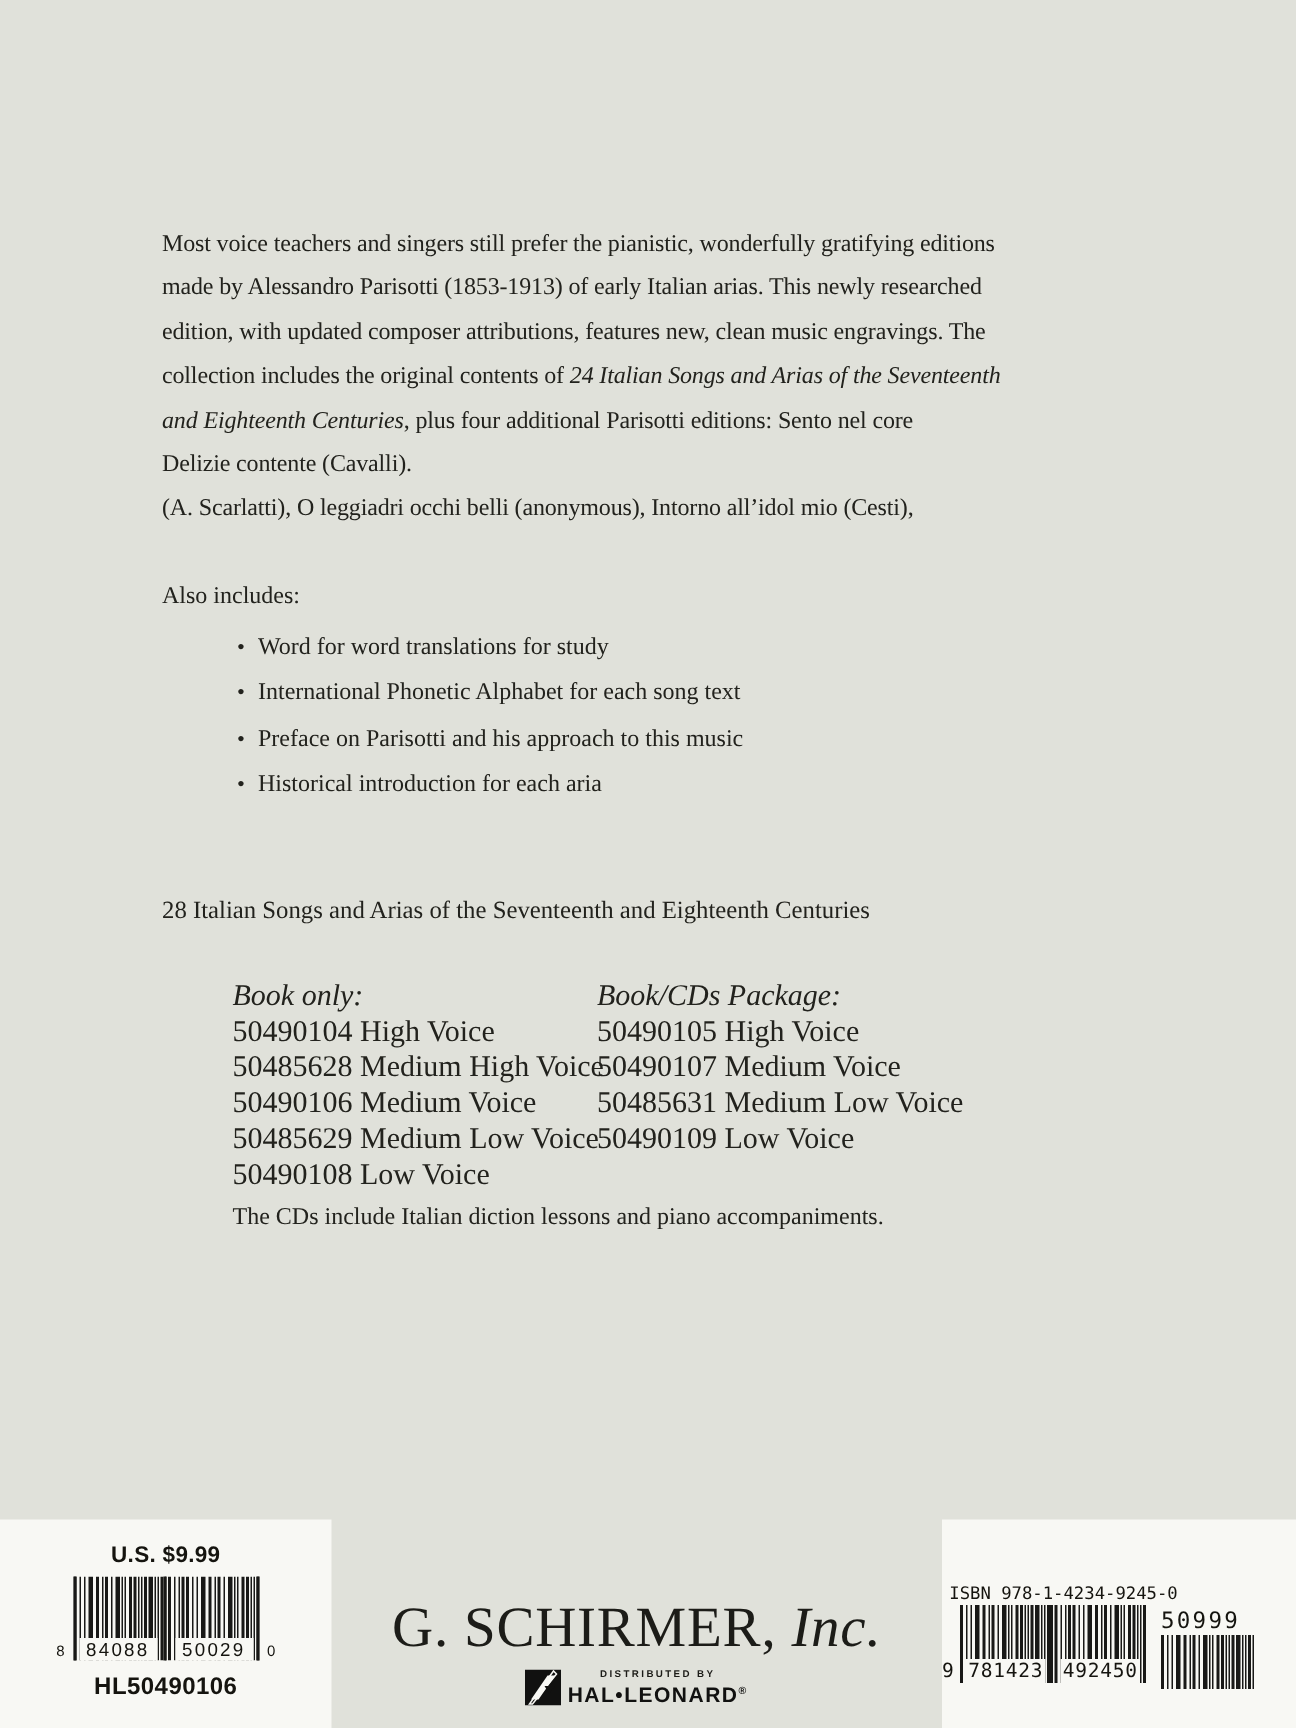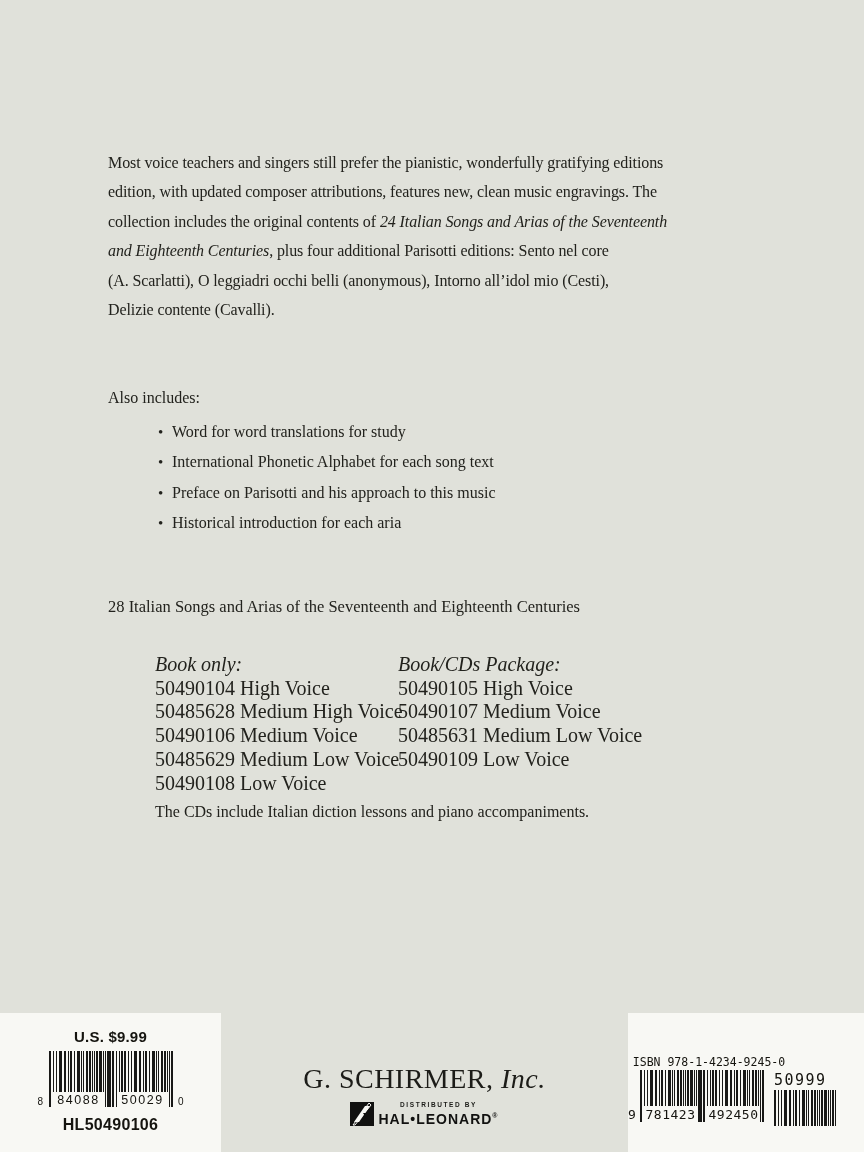--- a/index.html
+++ b/index.html
@@ -51,41 +51,42 @@
   .isbn-label { position:absolute; left:2px; top:42px; width:158px; text-align:center;
                 font-size:11.5px; white-space:nowrap; color:#15140f; }
   .ean { position:absolute; left:12px; top:57px; width:124px; height:52px; }
   .ean .numbox { font-family:"DejaVu Sans Mono", monospace; font-size:13px; letter-spacing:0.5px; height:16px; }
   .ean .edge-digit { font-family:"DejaVu Sans Mono", monospace; font-size:13px; }
   .supp { position:absolute; left:146px; top:58px; width:62px; }
   .supp-num { font-size:15px; letter-spacing:1.5px; color:#15140f; }
   .supp-bars { position:relative; height:36px; margin-top:1px; }
   
   .publisher { position:absolute; left:221px; top:1063px; width:407px; text-align:center; color:#1c1c18; }
-  .schirmer { font-size:28px; letter-spacing:0.5px; white-space:nowrap; }
+  .schirmer { font-size:38px; letter-spacing:0.5px; white-space:nowrap; }
   .hal-block { margin-top:6px; display:flex; justify-content:center; align-items:center; gap:4px; }
   .hal-text { display:flex; flex-direction:column; align-items:center; }
   .dist-by { font-family:"Liberation Sans", sans-serif; font-size:6.5px; font-weight:bold;
              letter-spacing:1.6px; color:#1c1c18; }
   .wordmark { font-family:"Liberation Sans", sans-serif; font-size:14px; font-weight:bold;
               letter-spacing:1px; color:#111110; line-height:15px; }
   .reg { font-size:7px; vertical-align:super; }
 </style>
 </head>
 <body>
 
 <div class="page">
 
   <div class="intro">
     <div class="ln">Most voice teachers and singers still prefer the pianistic, wonderfully gratifying editions</div>
+    <div class="ln">made by Alessandro Parisotti (1853-1913) of early Italian arias. This newly researched</div>
     <div class="ln">edition, with updated composer attributions, features new, clean music engravings. The</div>
     <div class="ln"><span>collection includes the original contents of </span><span class="it">24 Italian Songs and Arias of the Seventeenth</span></div>
     <div class="ln"><span class="it">and Eighteenth Centuries</span><span>, plus four additional Parisotti editions: Sento nel core</span></div>
+    <div class="ln">Delizie contente (Cavalli).</div>
     <div class="ln">(A. Scarlatti), O leggiadri occhi belli (anonymous), Intorno all’idol mio (Cesti),</div>
-    <div class="ln">Delizie contente (Cavalli).</div>
   </div>
 
   <div class="also-label">Also includes:</div>
   <div class="bullets">
     <div class="b-row"><span class="bullet-dot">•</span><span>Word for word translations for study</span></div>
     <div class="b-row"><span class="bullet-dot">•</span><span>International Phonetic Alphabet for each song text</span></div>
     <div class="b-row"><span class="bullet-dot">•</span><span>Preface on Parisotti and his approach to this music</span></div>
     <div class="b-row"><span class="bullet-dot">•</span><span>Historical introduction for each aria</span></div>
   </div>
 

